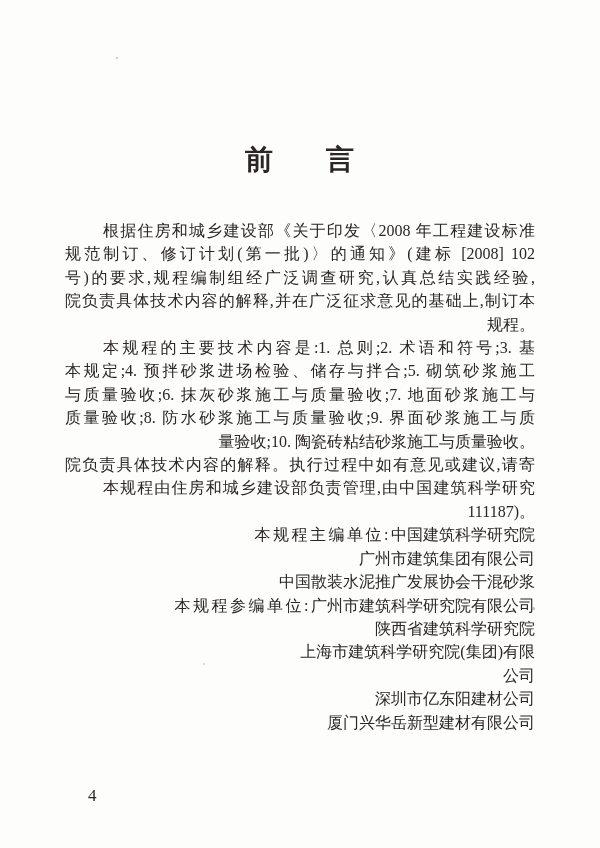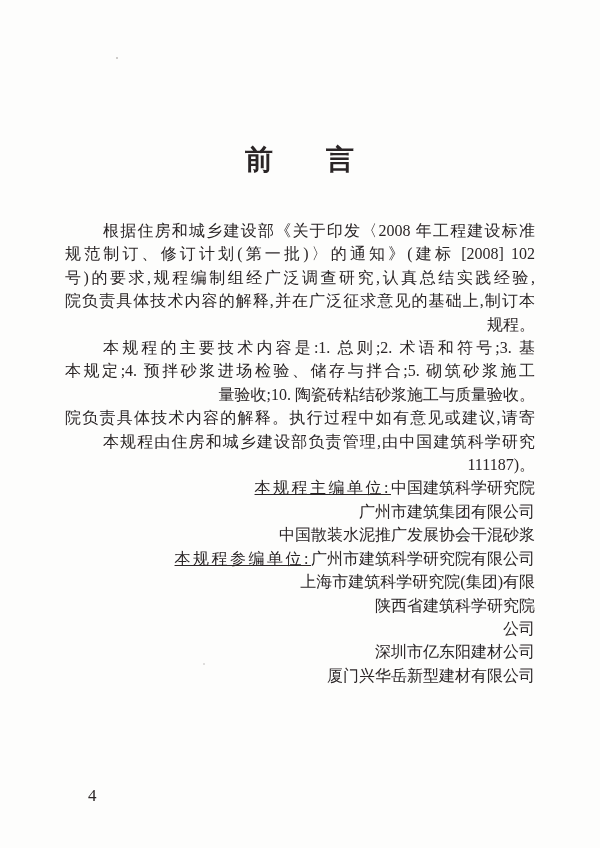--- a/index.html
+++ b/index.html
@@ -31,21 +31,20 @@
   }
   .ln { min-height: 23.4px; text-align: right; }
   .jy { text-align: justify; text-align-last: justify; }
   .ind { text-indent: 38px; }
   .unit-row { padding-left: 43px; }
   .unit-label {
     display: inline-block;
     width: 160px;
     letter-spacing: 2.5px;
     white-space: nowrap;
-    text-decoration: underline;
   }
   .unit-extra { padding-left: 203px; }
   .page-number {
     position: absolute;
     left: 88px;
     top: 786px;
     font-size: 17px;
   }
   .speck {
     position: absolute;
@@ -71,37 +70,39 @@
   <div class="body-text">
 
     <div class="ln jy ind">根据住房和城乡建设部《关于印发〈2008 年工程建设标准</div>
     <div class="ln jy">规范制订、修订计划(第一批)〉的通知》(建标 [2008] 102</div>
     <div class="ln jy">号)的要求,规程编制组经广泛调查研究,认真总结实践经验,</div>
     <div class="ln jy">院负责具体技术内容的解释,并在广泛征求意见的基础上,制订本</div>
     <div class="ln">规程。</div>
 
     <div class="ln jy ind">本规程的主要技术内容是:1. 总则;2. 术语和符号;3. 基</div>
     <div class="ln jy">本规定;4. 预拌砂浆进场检验、储存与拌合;5. 砌筑砂浆施工</div>
+    <div class="ln jy">与质量验收;6. 抹灰砂浆施工与质量验收;7. 地面砂浆施工与</div>
+    <div class="ln jy">质量验收;8. 防水砂浆施工与质量验收;9. 界面砂浆施工与质</div>
     <div class="ln">量验收;10. 陶瓷砖粘结砂浆施工与质量验收。</div>
 
     <div class="ln jy">院负责具体技术内容的解释。执行过程中如有意见或建议,请寄</div>
     <div class="ln jy ind">本规程由住房和城乡建设部负责管理,由中国建筑科学研究</div>
     <div class="ln">111187)。</div>
 
     <div class="ln unit-row">
       <span class="unit-label">本规程主编单位:</span><span>中国建筑科学研究院</span>
     </div>
     <div class="ln unit-extra">广州市建筑集团有限公司</div>
 
     <div class="ln unit-extra">中国散装水泥推广发展协会干混砂浆</div>
     <div class="ln unit-row">
       <span class="unit-label">本规程参编单位:</span><span>广州市建筑科学研究院有限公司</span>
     </div>
+    <div class="ln unit-extra">陕西省建筑科学研究院</div>
     <div class="ln unit-extra">上海市建筑科学研究院(集团)有限</div>
-    <div class="ln unit-extra">陕西省建筑科学研究院</div>
     <div class="ln unit-extra">公司</div>
     <div class="ln unit-extra">深圳市亿东阳建材公司</div>
     <div class="ln unit-extra">厦门兴华岳新型建材有限公司</div>
 
   </div>
 
   <div class="page-number">4</div>
 
   <div class="speck s1"></div>
   <div class="speck s2"></div>

